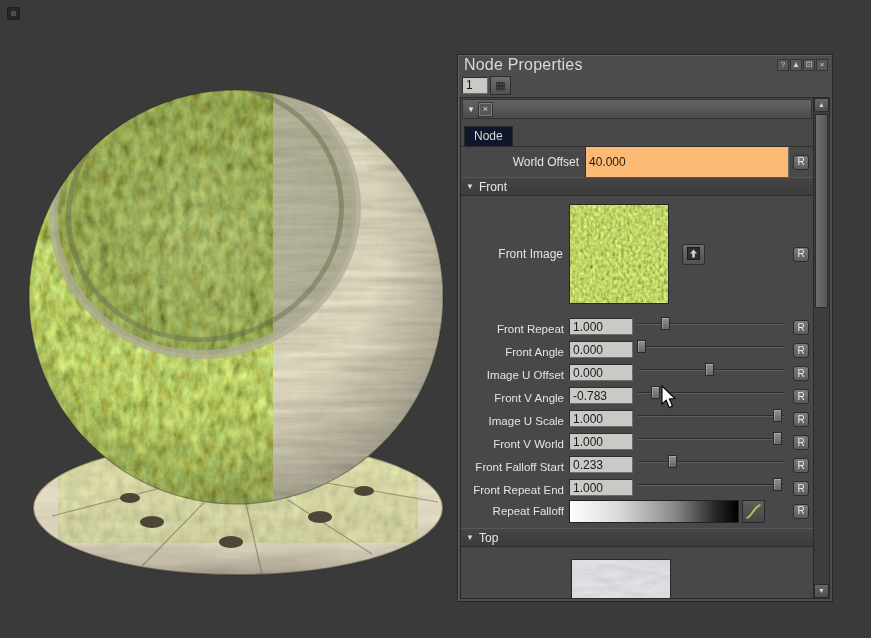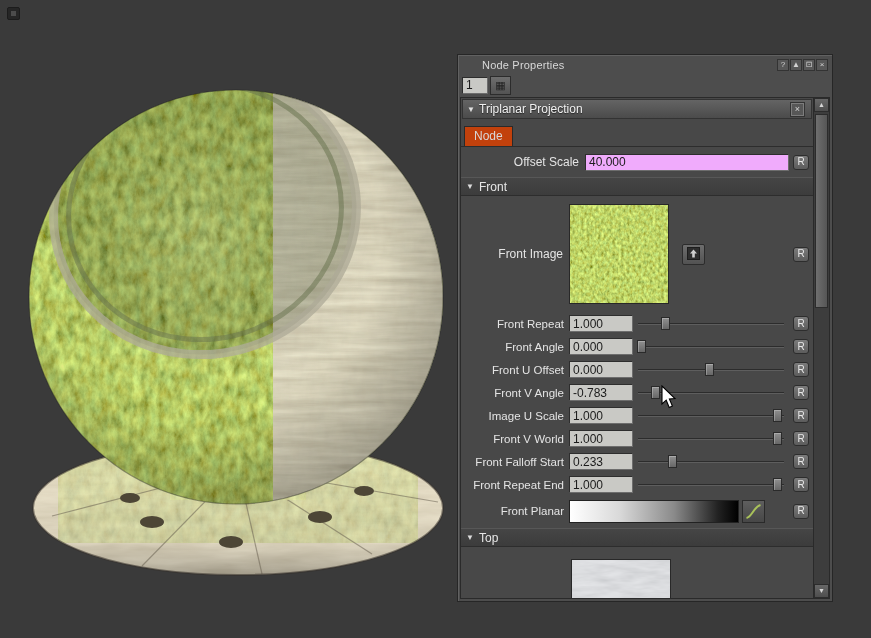--- a/index.html
+++ b/index.html
@@ -17,21 +17,21 @@
   .app-icon { position:absolute; left:7px; top:7px; width:13px; height:13px;
     background:#262626; border:1px solid #1c1c1c; border-radius:2px; }
   .app-icon::after { content:""; position:absolute; left:3px; top:3px; width:5px; height:5px; background:#4c4c4c; }
 
   
   .panel { position:absolute; left:457px; top:54px; width:376px; height:548px;
     background:#4d4d4d; border:1px solid #262626;
     box-shadow:inset 1px 1px 0 #616161; display:flex; flex-direction:column; }
 
   .titlebar { height:18px; display:flex; align-items:center; padding:2px 4px 0 4px; }
-  .titlebar .title { color:#d8d8d8; font-size:11px; flex:1; margin-left:20px; letter-spacing:0.2px; }
+  .titlebar .title { color:#d8d8d8; font-size:16px; flex:1; margin-left:2px; letter-spacing:0.2px; }
   .tb-icon { width:12px; height:12px; margin-left:1px; background:#585858; border:1px solid #333;
     color:#d3d3d3; font-size:8px; line-height:10px; text-align:center; padding:0; }
 
   .toolbar { height:24px; display:flex; align-items:center; padding:2px 4px; }
   .idx-field { width:26px; height:17px; background:#c9c9c5; border:1px solid #2d2d2d;
     border-bottom-color:#6d6d6d; border-right-color:#6d6d6d; color:#1b1b1b; font-size:12px;
     font-family:inherit; padding:0 3px; }
   .menu-btn { width:21px; height:19px; margin-left:2px; background:linear-gradient(#6e6e6e,#535353);
     border:1px solid #2c2c2c; color:#222; font-size:11px; line-height:16px; text-align:center; padding:0; }
 
@@ -43,47 +43,47 @@
     border:1px solid #333; display:flex; align-items:center; padding:0 4px; }
   .node-header .tri { color:#e0e0e0; font-size:8px; width:12px; }
   .node-header .nh-title { color:#f0f0f0; font-size:12px; flex:1; text-shadow:0 1px 1px #262626; }
   .nh-close { width:13px; height:13px; background:#575757; border:1px solid #7d7d7d;
     outline:1px solid #333; color:#d5d5d5; font-size:9px; line-height:11px; text-align:center;
     margin-right:3px; padding:0; }
 
   .tabs { height:21px; margin-top:6px; display:flex; align-items:flex-end; padding-left:3px;
     border-bottom:1px solid #2d2d2d; }
   .tab { height:20px; padding:0 9px; font-size:12px; line-height:19px; color:#d8d8d8;
-    background:#c2410c; border:1px solid #2a2a2a; border-bottom:none; margin-right:2px; cursor:default; }
+    background:#0f172a; border:1px solid #2a2a2a; border-bottom:none; margin-right:2px; cursor:default; }
   .tab.active { background:linear-gradient(#707070,#535353); color:#ffffff; }
 
   .ws-row { height:26px; display:flex; align-items:center; padding:0 4px 0 0; margin-top:2px; }
   .ws-label { width:124px; text-align:right; color:#e4e4e4; font-size:12px; padding-right:6px; }
-  .ws-field { flex:1; height:17px; background:#f0abfc; border:1px solid #2d2d2d;
+  .ws-field { flex:1; height:32px; background:#fdba74; border:1px solid #2d2d2d;
     border-bottom-color:#6d6d6d; border-right-color:#6d6d6d; color:#1b1b1b; font-size:12px;
     font-family:inherit; padding:0 3px; }
 
   .sec-header { height:19px; margin-top:2px; background:linear-gradient(#454545,#3c3c3c);
     border-top:1px solid #575757; border-bottom:1px solid #2d2d2d;
     display:flex; align-items:center; padding:0 5px; }
   .sec-header .tri { color:#dcdcdc; font-size:8px; width:13px; }
   .sec-header .sec-title { color:#e6e6e6; font-size:12px; }
 
   .img-row { height:116px; display:flex; align-items:center; padding-right:4px; }
   .img-label { width:108px; text-align:right; color:#e4e4e4; font-size:12px; padding-right:6px; }
   .thumb { width:100px; height:100px; border:1px solid #282828; flex:0 0 auto; }
   .load-btn { width:23px; height:21px; margin-left:13px; background:linear-gradient(#6e6e6e,#525252);
     border:1px solid #2c2c2c; border-radius:2px; padding:2px 4px; }
 
   .rbtn { width:16px; height:15px; background:linear-gradient(#7b7b7b,#5c5c5c);
     border:1px solid #2d2d2d; border-radius:3px; color:#e8e8e8; font-size:10px;
     line-height:12px; text-align:center; padding:0; margin-left:4px; }
   .push-right { margin-left:auto; }
 
-  .param-row { height:23px; display:flex; align-items:center; padding-right:4px; }
+  .param-row { height:23px; display:flex; align-items:flex-end; padding-right:4px; }
   .plabel { width:108px; text-align:right; color:#e4e4e4; font-size:11.5px; padding-right:5px; white-space:nowrap; }
   .pfield { width:64px; height:17px; background:#c9c9c5; border:1px solid #2d2d2d;
     border-bottom-color:#6d6d6d; border-right-color:#6d6d6d; color:#1b1b1b; font-size:12px;
     font-family:inherit; padding:0 3px; flex:0 0 auto; }
   .slider { flex:1; position:relative; height:100%; margin:0 5px; }
   .slider-track { position:absolute; left:0; right:0; top:11px; height:2px;
     background:#2c2c2c; border-bottom:1px solid #5e5e5e; }
   .slider-handle { position:absolute; top:5px; width:9px; height:13px;
     background:linear-gradient(#909090,#676767); border:1px solid #2a2a2a;
     box-shadow:inset 1px 1px 0 rgba(255,255,255,0.25); }
@@ -209,30 +209,29 @@
   <div class="toolbar">
     <input class="idx-field" value="1" style="">
     <button class="menu-btn">▦</button>
   </div>
 
   <div class="main">
     <div class="content">
 
       <div class="node-header">
         <span class="tri">▼</span>
-        <span class="nh-title">Triplanar Projection</span>
         <button class="nh-close">×</button>
       </div>
 
       <div class="tabs">
         <div class="tab">Node</div>
       </div>
 
       <div class="ws-row">
-        <span class="ws-label">Offset Scale</span>
+        <span class="ws-label">World Offset</span>
         <input class="ws-field" value="40.000" style="">
         <button class="rbtn">R</button>
       </div>
 
       <div class="sec-header">
         <span class="tri">▼</span>
         <span class="sec-title">Front</span>
       </div>
 
       <div class="img-row">
@@ -265,21 +264,21 @@
         <span class="plabel">Front Angle</span>
         <input class="pfield" value="0.000" style="">
         <div class="slider">
           <div class="slider-track"></div>
           <div class="slider-handle" style="left: calc(3% - 5px);"></div>
         </div>
         <button class="rbtn">R</button>
       </div>
 
       <div class="param-row">
-        <span class="plabel">Front U Offset</span>
+        <span class="plabel">Image U Offset</span>
         <input class="pfield" value="0.000" style="">
         <div class="slider">
           <div class="slider-track"></div>
           <div class="slider-handle" style="left: calc(49% - 5px);"></div>
         </div>
         <button class="rbtn">R</button>
       </div>
 
       <div class="param-row">
         <span class="plabel">Front V Angle</span>
@@ -325,21 +324,21 @@
         <span class="plabel">Front Repeat End</span>
         <input class="pfield" value="1.000" style="">
         <div class="slider">
           <div class="slider-track"></div>
           <div class="slider-handle" style="left: calc(96% - 5px);"></div>
         </div>
         <button class="rbtn">R</button>
       </div>
 
       <div class="falloff-row">
-        <span class="plabel">Front Planar</span>
+        <span class="plabel">Repeat Falloff</span>
         <div class="gradient-strip"></div>
         <button class="curve-btn">
           <svg width="17" height="17" viewBox="0 0 17 17">
             <path d="M1.5 15 C7 14 8.5 4 15.5 2" fill="none" stroke="#a9c25a" stroke-width="2"></path>
           </svg>
         </button>
         <button class="rbtn push-right">R</button>
       </div>
 
       <div class="sec-header">

